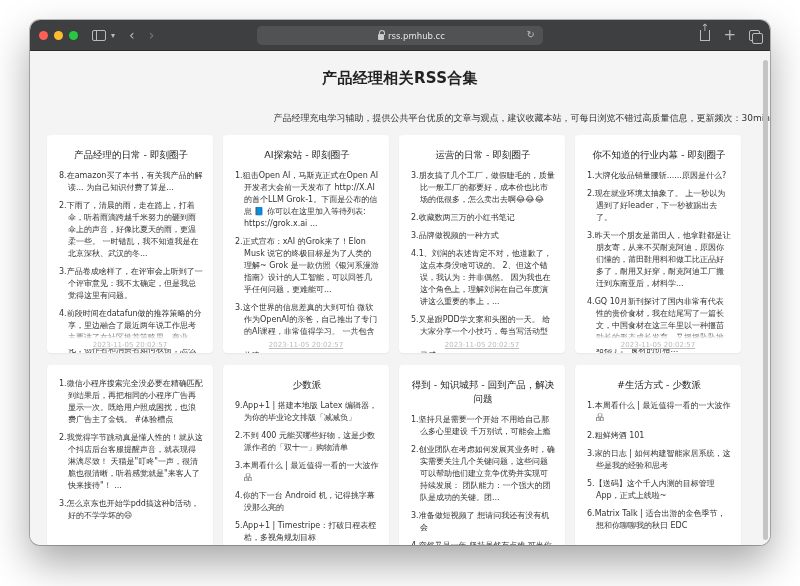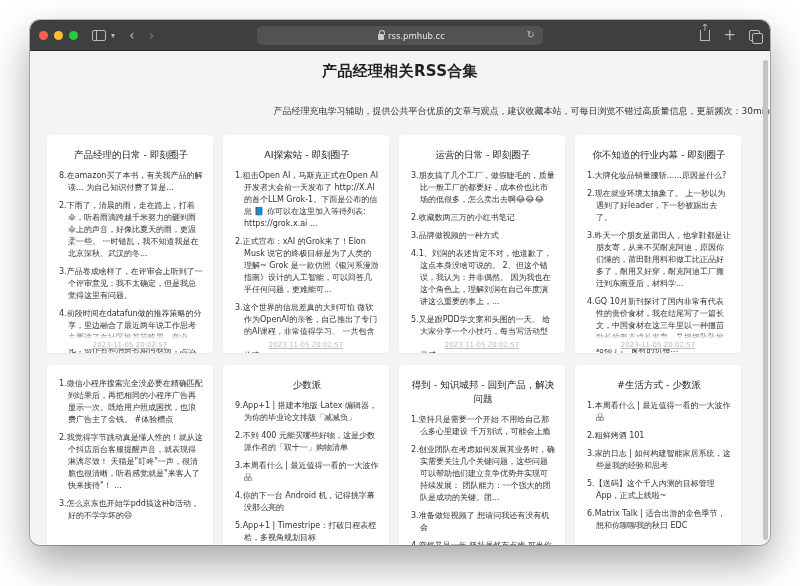--- a/index.html
+++ b/index.html
@@ -32,21 +32,21 @@
   .address .reload { position: absolute; right: 8px; top: 3px; color: #b9bbbd; font-size: 10px; }
   .tb-right { position: absolute; right: 10px; top: 0; height: 31px; display: flex; align-items: center; gap: 13px; }
   .share-icon { width: 10px; height: 11px; border: 1.3px solid #b9bbbd; border-top: none; position: relative; }
   .share-icon::before { content: "↑"; position: absolute; left: -1px; top: -8px; font-size: 10px; color: #b9bbbd; }
   .plus-icon { font-size: 15px; color: #b9bbbd; line-height: 1; }
   .tabs-icon { width: 11px; height: 11px; border: 1.3px solid #b9bbbd; border-radius: 2px; position: relative; }
   .tabs-icon::after { content: ""; position: absolute; left: 2px; top: 2px; width: 9px; height: 9px; border: 1.3px solid #b9bbbd; border-radius: 2px; background: #3d3f41; }
 
   .page { position: absolute; top: 32px; left: 0; right: 0; bottom: 0; background: #f4f4f4; overflow: hidden; }
   .scrollbar { position: absolute; right: 2px; top: 8px; width: 5px; height: 480px; border-radius: 3px; background: #c4c4c4; }
-  .page-title { text-align: center; font-weight: bold; font-size: 15px; color: #222; margin-top: 10px; letter-spacing: 0.3px; }
+  .page-title { text-align: center; font-weight: bold; font-size: 15px; color: #222; margin-top: 17px; letter-spacing: 0.3px; }
   .page-sub { text-align: right; font-size: 9px; color: #333; margin-top: 24px; }
 
   .grid { position: absolute; left: 17px; top: 83px; width: 696px; display: grid; grid-template-columns: repeat(4, 166px); column-gap: 10px; row-gap: 12px; }
   .card { background: #ffffff; border-radius: 4px; height: 218px; padding: 13px 10px 0 12px; position: relative; overflow: hidden; box-shadow: 0 1px 2px rgba(0,0,0,0.05); }
   .card-title { text-align: center; font-size: 9.5px; color: #222; margin-bottom: 8px; line-height: 1.45; }
   .items { list-style: none; }
   .item { font-size: 8px; color: #333; line-height: 1.5; margin-bottom: 6px; padding-left: 9px; text-indent: -9px; cursor: pointer; }
   .ts { position: absolute; left: 0; right: 0; bottom: 4px; text-align: center; font-size: 7px; color: #bbb; background: #fff; padding-top: 2px; text-decoration: underline; }
   .fade { position: absolute; left: 0; right: 0; bottom: 14px; height: 6px; background: linear-gradient(rgba(255,255,255,0), #fff); }
 </style>

